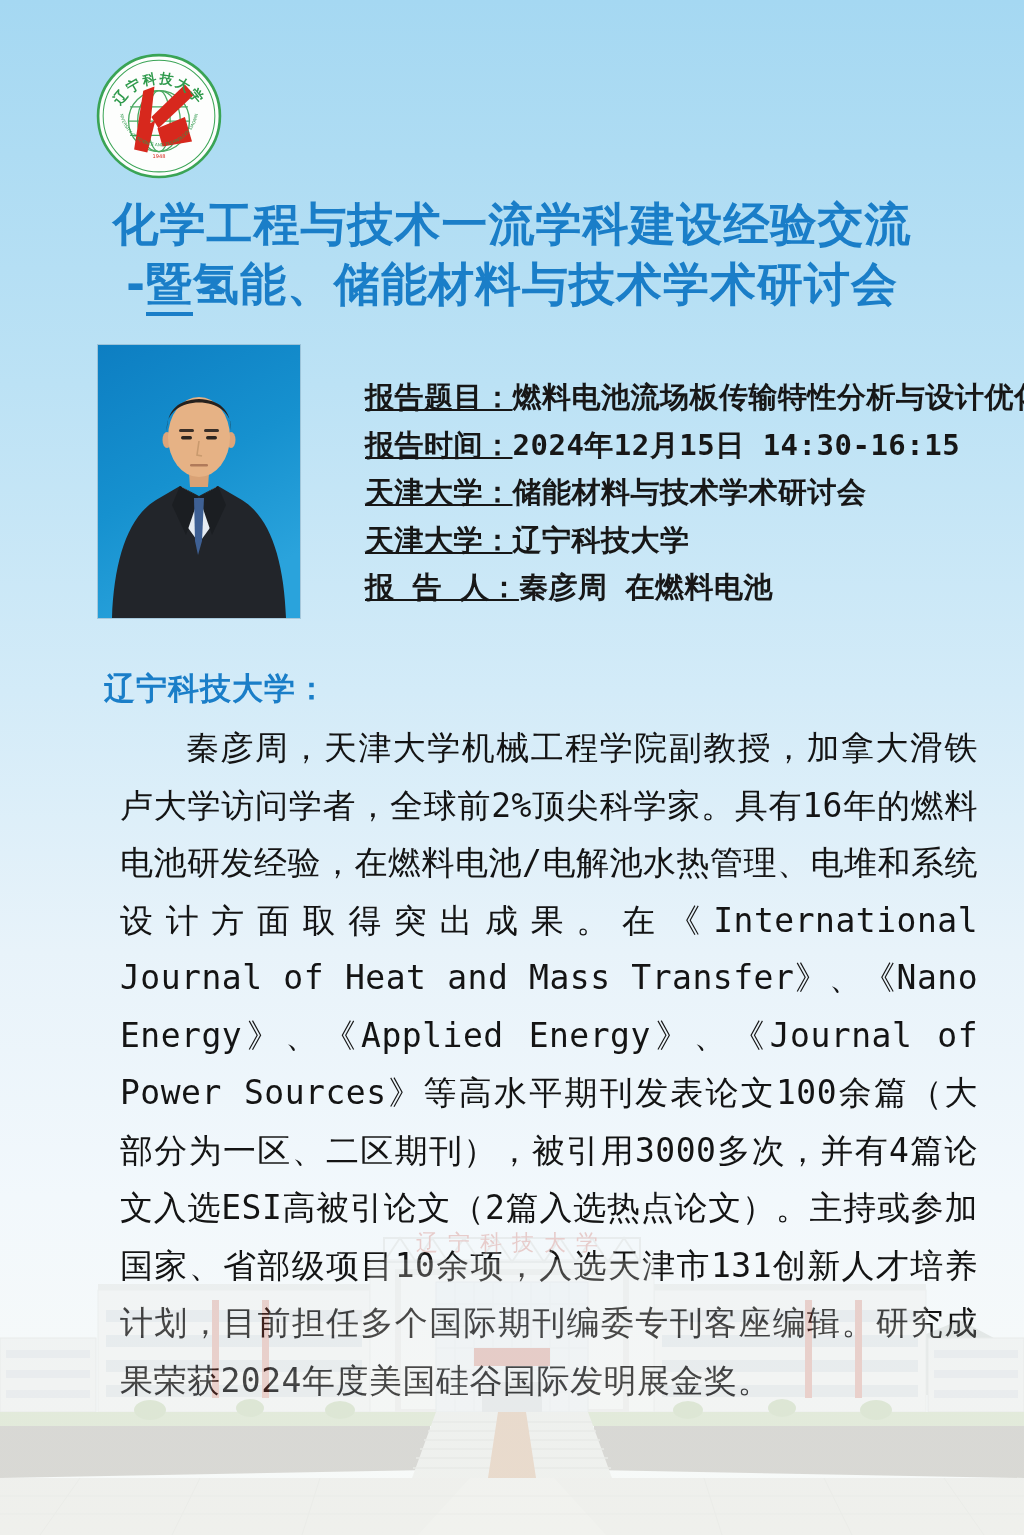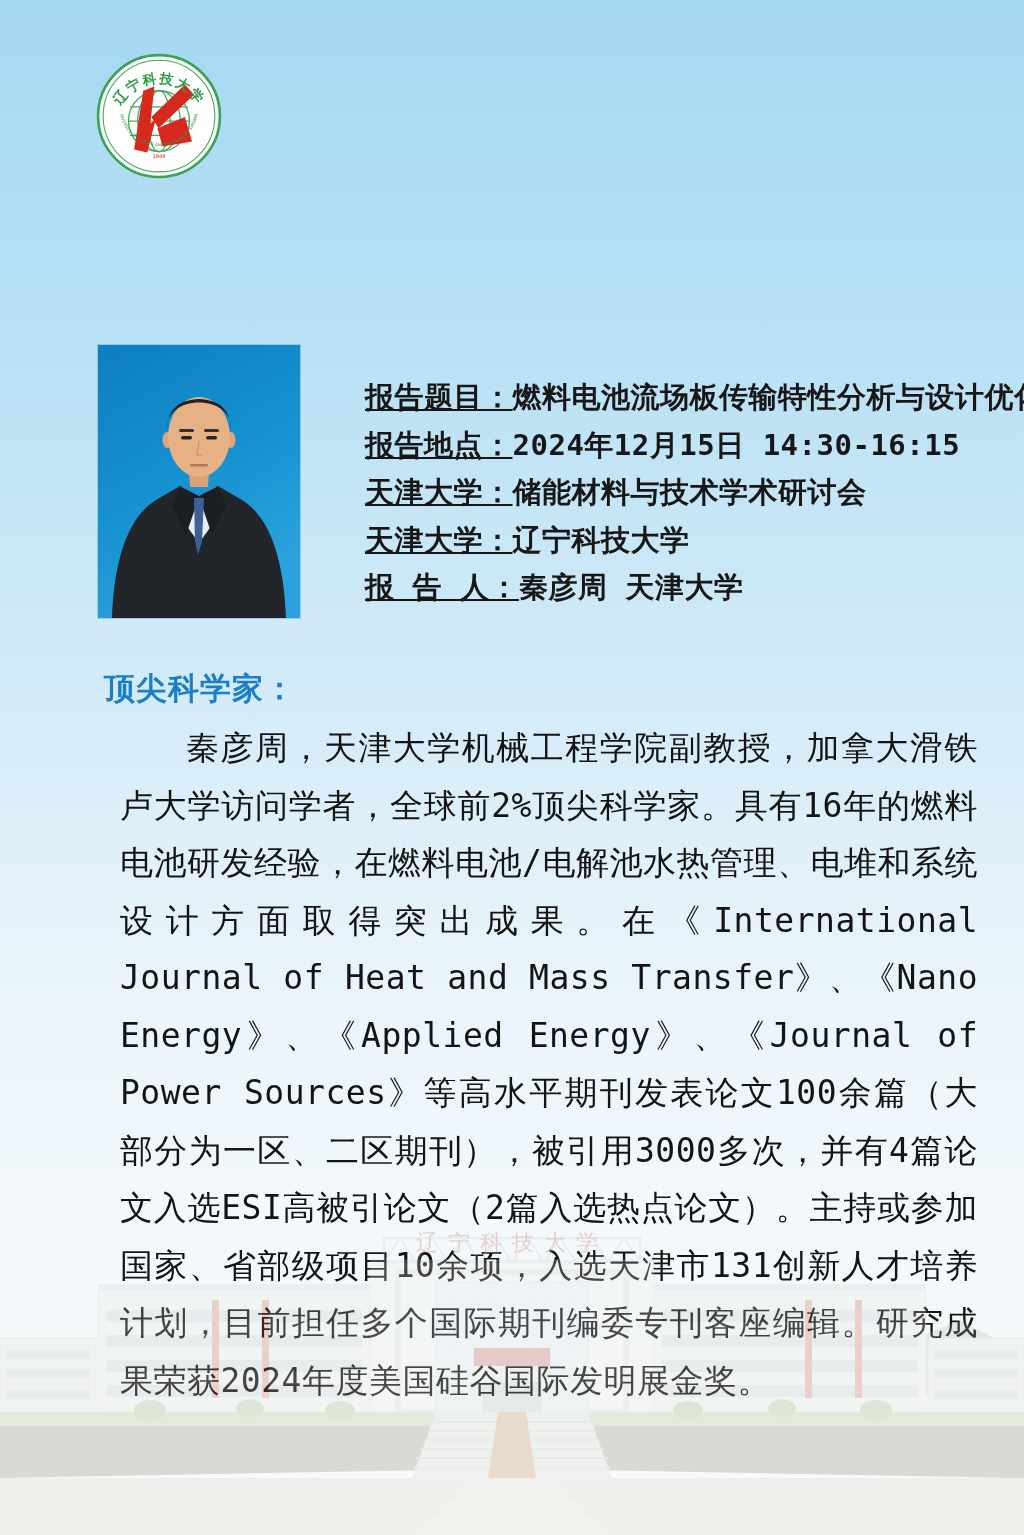--- a/index.html
+++ b/index.html
@@ -123,20 +123,24 @@
       <text font-size="5" fill="#d7281d" x="62.5" y="108" text-anchor="middle">1948</text>
       <text font-size="13.5" font-weight="bold" fill="#2f9a4c" letter-spacing="2">
         <textPath href="#arcTop" startOffset="50%" text-anchor="middle">辽宁科技大学</textPath>
       </text>
       <text font-size="4.2" fill="#2f9a4c">
         <textPath href="#arcBottom" startOffset="50%" text-anchor="middle">UNIVERSITY OF SCIENCE AND TECHNOLOGY LIAONING</textPath>
       </text>
     </svg>
   </div>
 
+  <div class="title-block">
+    <div class="title-line">化学工程与技术一流学科建设经验交流</div>
+    <div class="title-line"><span>-</span><span class="u-char">暨</span><span>氢能、储能材料与技术学术研讨会</span></div>
+  </div>
 
   <div class="photo-wrap">
     <svg viewBox="0 0 202 273">
       <defs>
         <linearGradient id="photoBg" x1="0" y1="0" x2="0.4" y2="1">
           <stop offset="0" stop-color="#0d7ec2"></stop>
           <stop offset="0.55" stop-color="#1691cf"></stop>
           <stop offset="1" stop-color="#2aa3dc"></stop>
         </linearGradient>
       </defs>
@@ -169,27 +173,27 @@
 
         <path d="M101,96 L99,110 L104,111" fill="none" stroke="#c99a6e" stroke-width="1.6"></path>
 
         <rect x="92" y="119" width="18" height="2.6" rx="1.3" fill="#b07a5a"></rect>
       </g>
     </svg>
   </div>
 
   <div class="details">
     <div class="detail-row"><span class="detail-label">报告题目：</span><span class="detail-value">燃料电池流场板传输特性分析与设计优化</span></div>
-    <div class="detail-row"><span class="detail-label">报告地点：</span><span class="detail-value">2024年12月15日 14:30-16:15</span></div>
+    <div class="detail-row"><span class="detail-label">报告时间：</span><span class="detail-value">2024年12月15日 14:30-16:15</span></div>
     <div class="detail-row"><span class="detail-label">天津大学：</span><span class="detail-value">储能材料与技术学术研讨会</span></div>
     <div class="detail-row"><span class="detail-label">天津大学：</span><span class="detail-value">辽宁科技大学</span></div>
-    <div class="detail-row"><span class="detail-label">报 告 人：</span><span class="detail-value">秦彦周 天津大学</span></div>
-  </div>
-
-  <div class="bio-heading">顶尖科学家：</div>
+    <div class="detail-row"><span class="detail-label">报 告 人：</span><span class="detail-value">秦彦周 在燃料电池</span></div>
+  </div>
+
+  <div class="bio-heading">辽宁科技大学：</div>
   <div class="bio-paragraph">秦彦周，天津大学机械工程学院副教授，加拿大滑铁卢大学访问学者，全球前2%顶尖科学家。具有16年的燃料电池研发经验，在燃料电池/电解池水热管理、电堆和系统设计方面取得突出成果。在《International Journal of Heat and Mass Transfer》、《Nano Energy》、《Applied Energy》、《Journal of Power Sources》等高水平期刊发表论文100余篇（大部分为一区、二区期刊），被引用3000多次，并有4篇论文入选ESI高被引论文（2篇入选热点论文）。主持或参加国家、省部级项目10余项，入选天津市131创新人才培养计划，目前担任多个国际期刊编委专刊客座编辑。研究成果荣获2024年度美国硅谷国际发明展金奖。</div>
 
   <div class="campus-wrap">
     <svg viewBox="0 0 1024 305">
       <g opacity="0.24">
 
         <polygon points="868,128 960,90 1024,124 1024,165 868,165" fill="#aeb4ae"></polygon>
         <polygon points="0,134 42,118 92,138 92,165 0,165" fill="#c0c4c0"></polygon>
 
         <rect x="0" y="108" width="96" height="74" fill="#e3e3df" stroke="#c3c3bf"></rect>

